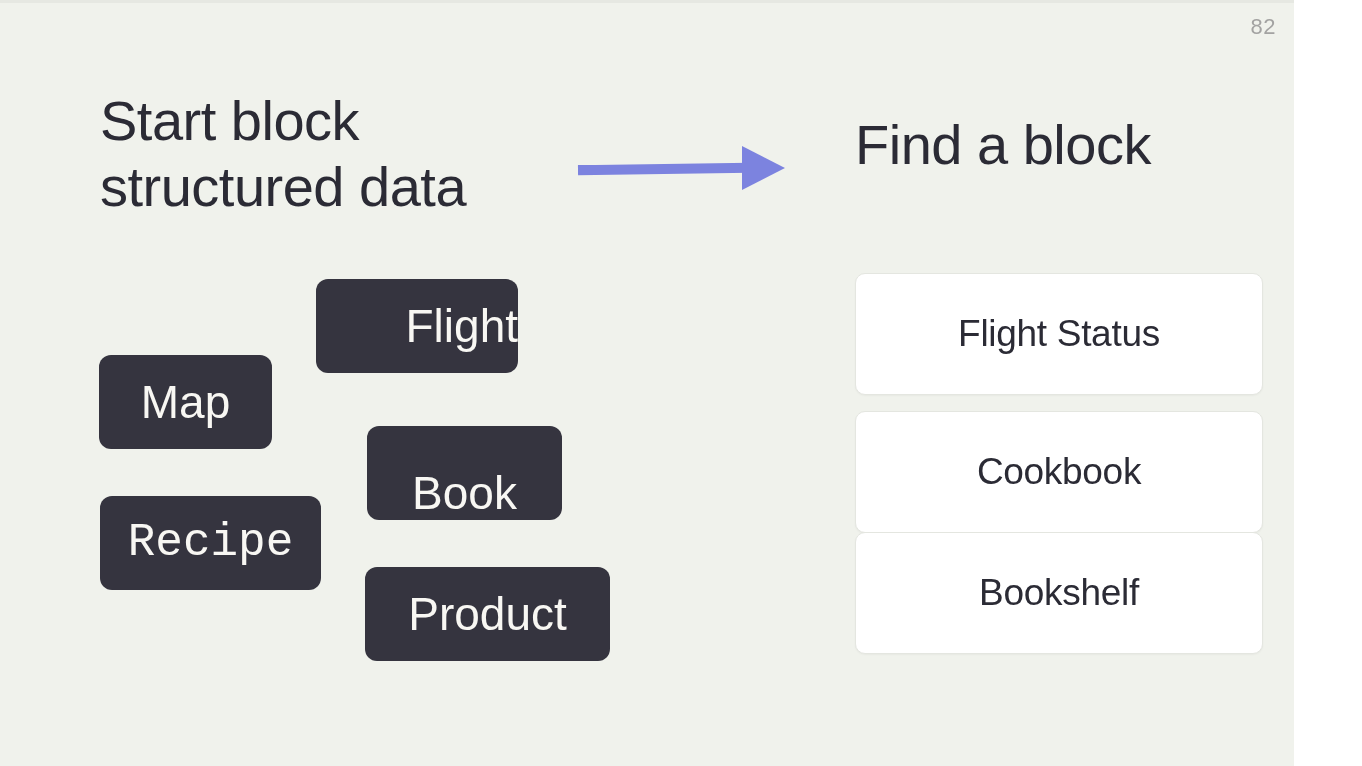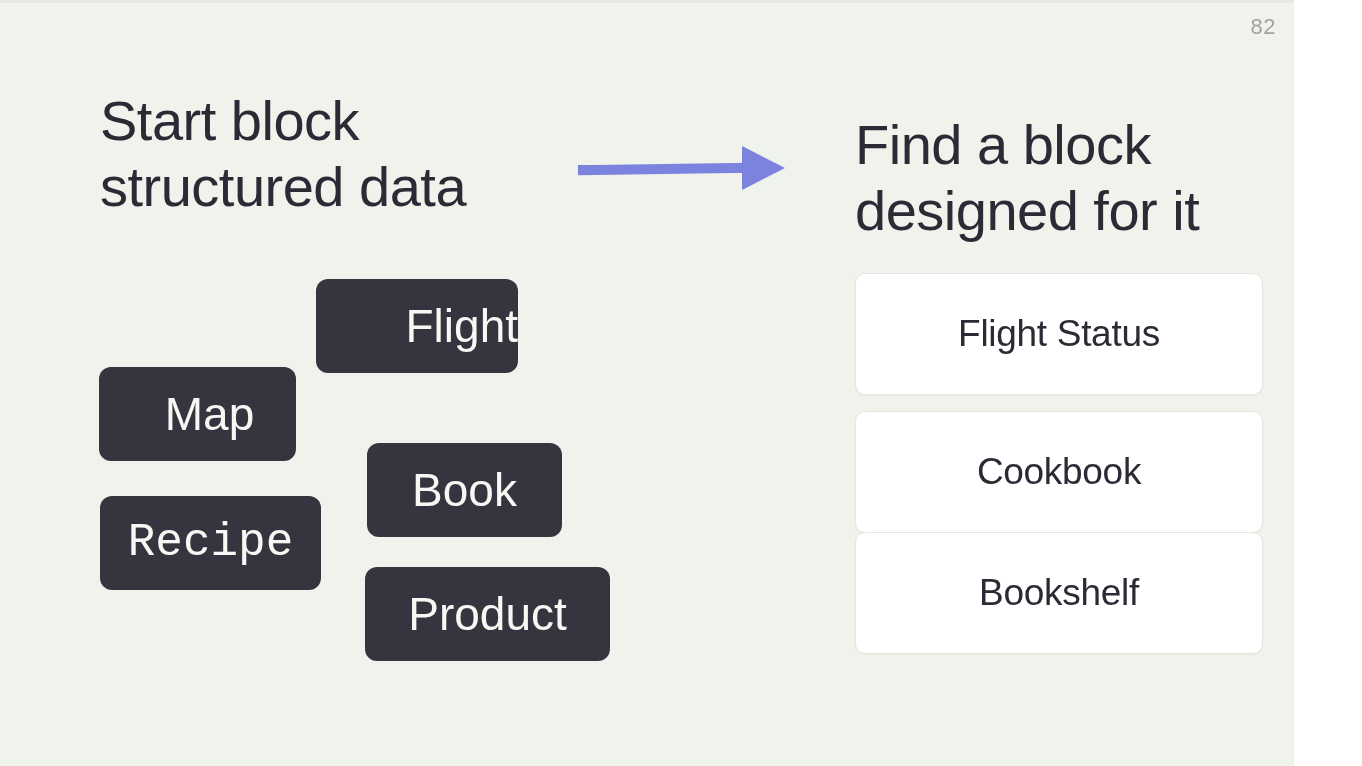--- a/index.html
+++ b/index.html
@@ -53,22 +53,22 @@
     color: var(--tag-text, #f8f7f3);
     border-radius: 12px;
     display: flex;
     align-items: center;
     justify-content: center;
     font-size: 46px;
     font-weight: 500;
     height: 94px;
   }
   .tag-flight  { left: 316px; top: 279px; width: 202px; justify-content: flex-end; }
-  .tag-map     { left:  99px; top: 367px; width: 173px; padding-left: 24px; }
-  .tag-book    { left: 367px; top: 443px; width: 195px; }
+  .tag-map     { left:  99px; top: 355px; width: 173px; }
+  .tag-book    { left: 367px; top: 426px; width: 195px; align-items: flex-end; }
   .tag-recipe  { left: 100px; top: 496px; width: 221px; font-family: Liberation Mono, monospace; }
   .tag-product { left: 365px; top: 567px; width: 245px; }
 
   .card {
     position: absolute;
     left: 855px;
     width: 408px;
     height: 122px;
     background: var(--card-background, #ffffff);
     border: 1px solid var(--card-border, #e4e6e0);
@@ -103,21 +103,20 @@
   </div>
 
   <svg class="arrow" viewBox="0 0 215 56" xmlns="http://www.w3.org/2000/svg">
     <polygon points="5,33 175,29 175,24 5,24" fill="#7c83df" transform="translate(0,1)"></polygon>
     <rect x="5" y="24" width="172" height="10" fill="#7c83df" transform="rotate(-0.8 90 29)"></rect>
     <polygon points="169,6 212,28 169,50" fill="#7c83df"></polygon>
   </svg>
 
   <div class="heading heading-right">
     <div>Find a block</div>
-    <div>designed for it</div>
   </div>
 
   <div class="tag tag-flight">
     <span>Flight</span>
   </div>
   <div class="tag tag-map">
     <span>Map</span>
   </div>
   <div class="tag tag-book">
     <span>Book</span>

